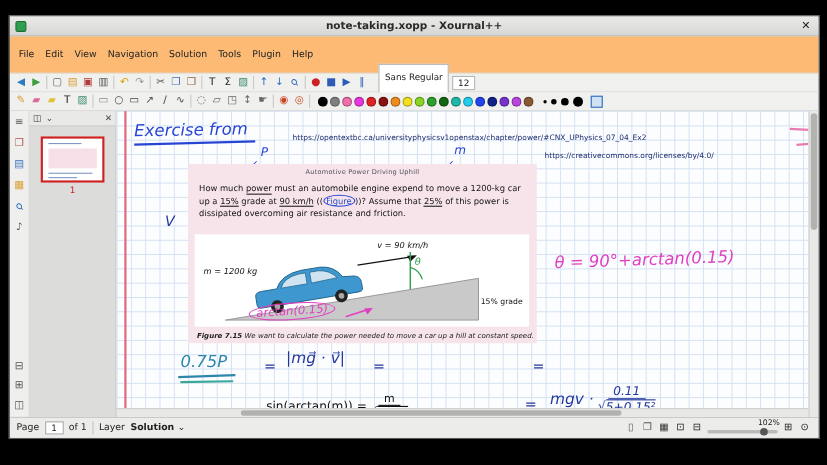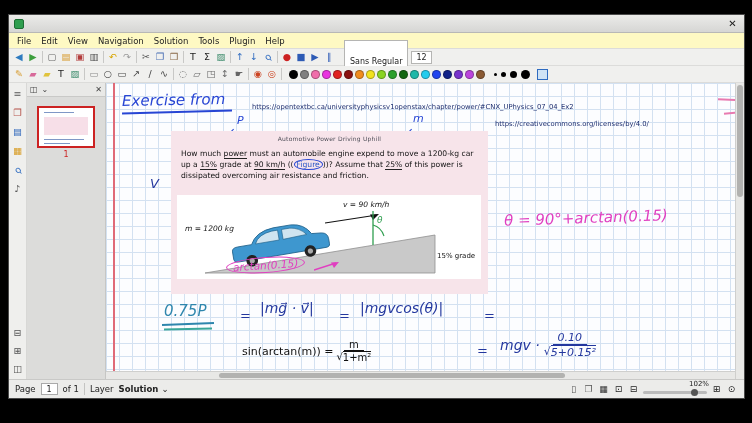--- a/index.html
+++ b/index.html
@@ -10,29 +10,29 @@
           border:1px solid #4a4a4a;display:flex;flex-direction:column;}
 
   
   .titlebar{height:18px;background:linear-gradient(#ebebe9,#d6d6d4);border-bottom:1px solid #b8b8b6;
             display:flex;align-items:center;position:relative;flex:none;}
   .app-icon{width:10px;height:10px;margin-left:5px;background:#2f9e4f;border:1px solid #1d6e34;border-radius:2px;z-index:2;}
   .title-text{position:absolute;left:0;right:0;text-align:center;font-size:9.5px;font-weight:bold;color:#2a2a2a;}
   .close-btn{position:absolute;right:5px;top:2px;font-size:10px;color:#222;width:13px;height:13px;text-align:center;line-height:13px;z-index:2;}
 
   
-  .menubar{height:16px;background:#fef9c3;border-bottom:1px solid #dcdcda;display:flex;align-items:center;padding-left:3px;flex:none;}
+  .menubar{height:34px;background:#fdba74;border-bottom:1px solid #dcdcda;display:flex;align-items:center;padding-left:3px;flex:none;}
   .menu-item{font-size:8.5px;color:#222;padding:2px 5px;}
 
   
   .toolbar{height:17px;background:#f0f0ee;border-bottom:1px solid #dcdcda;display:flex;align-items:center;padding-left:3px;flex:none;}
   .tb-btn{width:14px;height:14px;font-size:9.5px;line-height:14px;text-align:center;display:inline-block;flex:none;}
   .tb-sep{width:1px;height:12px;background:#c8c8c6;margin:0 2px;flex:none;display:inline-block;}
   .rot45{transform:rotate(-45deg);}
-  .font-box{display:flex;align-items:flex-start;border:1px solid #b5b5b3;background:#fff;font-size:8px;
+  .font-box{display:flex;align-items:flex-end;border:1px solid #b5b5b3;background:#fff;font-size:8px;
             padding:16px 5px;height:13px;margin-left:8px;color:#222;gap:4px;flex:none;}
   .size-spin{display:flex;align-items:center;border:1px solid #b5b5b3;background:#fff;font-size:8px;
              padding:0 4px;height:13px;margin-left:3px;color:#222;flex:none;}
   .color-dot{width:9px;height:9px;border-radius:50%;margin:0 1px;border:1px solid rgba(0,0,0,.3);display:inline-block;flex:none;}
   .size-dot{background:#000;border-radius:50%;display:inline-block;margin:0 2px;flex:none;}
   .fill-swatch{width:11px;height:11px;border:1px solid #2e6bc0;margin-left:5px;flex:none;}
 
   
   .main{flex:1;display:flex;min-height:0;}
   .vtoolbar{width:18px;background:#efefed;border-right:1px solid #d8d8d6;display:flex;flex-direction:column;
@@ -97,20 +97,21 @@
   .final-expr{display:flex;align-items:center;gap:4px;font-size:14px;}
   .final-expr .frac{font-size:11px;}
 </style>
 </head>
 <body>
 
 <div class="window">
 
   <div class="titlebar">
     <span class="app-icon"></span>
+    <span class="title-text">note-taking.xopp - Xournal++</span>
     <span class="close-btn">✕</span>
   </div>
 
   <div class="menubar">
       <span class="menu-item">File</span>
       <span class="menu-item">Edit</span>
       <span class="menu-item">View</span>
       <span class="menu-item">Navigation</span>
       <span class="menu-item">Solution</span>
       <span class="menu-item">Tools</span>
@@ -246,21 +247,21 @@
     </div>
 
     <div class="canvas-col">
       <div class="canvas">
 
         <div class="abs" style="left:7px;top:0;bottom:0;width:1.5px;background:#e06a78;"></div>
 
         <div class="abs hw ink-blue nowrap" style="left:16px;top:8px;font-size:15px;transform:rotate(-1deg);">Exercise from</div>
         <div class="abs stroke" style="left:16px;top:28px;width:110px;transform:rotate(-1.5deg);"></div>
 
-        <div class="abs url-text nowrap" style="left:146px;top:20px;text-align:right;">https://opentextbc.ca/universityphysicsv1openstax/chapter/power/#CNX_UPhysics_07_04_Ex2</div>
+        <div class="abs url-text nowrap" style="left:160px;top:20px;text-align:right;">https://opentextbc.ca/universityphysicsv1openstax/chapter/power/#CNX_UPhysics_07_04_Ex2</div>
         <div class="abs url-text nowrap" style="left:389px;top:37px;">https://creativecommons.org/licenses/by/4.0/</div>
 
         <div class="abs hw ink-blue" style="left:131px;top:31px;font-size:11px;">P</div>
         <div class="abs ink-blue" style="left:120px;top:42px;font-size:11px;">↙</div>
         <div class="abs hw ink-blue" style="left:307px;top:29px;font-size:11px;">m</div>
         <div class="abs ink-blue" style="left:298px;top:42px;font-size:11px;">↙</div>
 
         <div class="abs problem-box" style="left:65px;top:48px;width:317px;height:163px;">
           <div class="box-title" style="margin-top:4px;">Automotive Power Driving Uphill</div>
           <div class="abs problem-text" style="left:10px;right:10px;top:17px;"><span>How much </span><span class="seg-u">power</span><span> must an automobile engine expend to move a 1200-kg car up a </span><span class="seg-u">15%</span><span> grade at </span><span class="seg-u">90 km/h</span><span> ((</span><span class="seg-link-circled">Figure</span><span>))? Assume that </span><span class="seg-u">25%</span><span> of this power is dissipated overcoming air resistance and friction.</span></div>
@@ -281,20 +282,23 @@
               <text x="166" y="12" font-size="7.5" font-style="italic" fill="#111">v = 90 km/h</text>
               <line x1="148" y1="28" x2="200" y2="20" stroke="#111" stroke-width="1.1"></line>
               <polygon points="202,19 193,19.5 196,25" fill="#111"></polygon>
               <text x="8" y="36" font-size="7.5" font-style="italic" fill="#111">m = 1200 kg</text>
               <line x1="196" y1="16" x2="196" y2="50" stroke="#2f9e4f" stroke-width="1.3"></line>
               <path d="M196,30 Q204,32 207,41" fill="none" stroke="#2f9e4f" stroke-width="1.1"></path>
               <text x="200" y="28" font-size="9" font-style="italic" fill="#2f9e4f">θ</text>
             </svg>
           </div>
 
+          <div class="abs caption nowrap" style="left:8px;top:152px;">
+            <b>Figure 7.15</b><span> We want to calculate the power needed to move a car up a hill at constant speed.</span>
+          </div>
         </div>
 
         <div class="abs hw ink-navy" style="left:44px;top:93px;font-size:13px;">V</div>
 
         <div class="abs hw ink-magenta nowrap" style="left:398px;top:126px;font-size:15px;transform:rotate(-2deg);">θ = 90°+arctan(0.15)</div>
 
         <div class="abs hw ink-magenta oval nowrap" style="left:120px;top:174px;font-size:10.5px;transform:rotate(-4deg);z-index:5;">arctan(0.15)</div>
         <svg class="abs" style="left:208px;top:177px;z-index:5;" width="26" height="12">
           <line x1="0" y1="10" x2="22" y2="3" stroke="#e03fc0" stroke-width="1.4"></line>
           <polygon points="25,2 17,2.5 20,8" fill="#e03fc0"></polygon>
@@ -303,39 +307,38 @@
         <div class="abs" style="left:612px;top:16px;width:30px;height:2px;background:#e87ab0;transform:rotate(3deg);"></div>
         <div class="abs" style="left:618px;top:29px;width:18px;height:2px;background:#e87ab0;transform:rotate(-4deg);"></div>
 
         <div class="abs hw ink-teal nowrap" style="left:58px;top:219px;font-size:15px;">0.75P</div>
         <div class="abs" style="left:56px;top:240px;width:52px;height:2px;background:#2e86ad;transform:rotate(-2deg);"></div>
         <div class="abs" style="left:58px;top:245px;width:48px;height:1.5px;background:#3aa79a;transform:rotate(-1deg);"></div>
 
         <div class="abs hw ink-navy" style="left:134px;top:225px;font-size:13px;">=</div>
         <div class="abs hw ink-navy nowrap" style="left:154px;top:217px;font-size:14px;">|mg⃗ · v⃗|</div>
         <div class="abs hw ink-navy" style="left:233px;top:225px;font-size:13px;">=</div>
-        <div class="abs hw ink-navy nowrap" style="left:254px;top:217px;font-size:14px;">|mgvcos(θ)|</div>
         <div class="abs hw ink-navy" style="left:378px;top:225px;font-size:13px;">=</div>
 
         <div class="abs typed-math nowrap" style="left:136px;top:256px;">
           <span>sin(arctan(m)) =</span>
           <span class="frac">
             <span class="num">m</span>
             <span class="den">
               <span>√</span>
               <span class="ovl">1+m²</span>
             </span>
           </span>
         </div>
 
         <div class="abs hw ink-navy" style="left:371px;top:260px;font-size:13px;">=</div>
         <div class="abs hw ink-navy final-expr nowrap" style="left:394px;top:248px;">
           <span>mgv ·</span>
           <span class="frac">
-            <span class="num">0.10</span>
+            <span class="num">0.11</span>
             <span class="den">
               <span>√</span>
               <span class="ovl">5+0.15²</span>
             </span>
           </span>
         </div>
 
       </div>
       <div class="hscroll">
         <div class="hthumb"></div>

